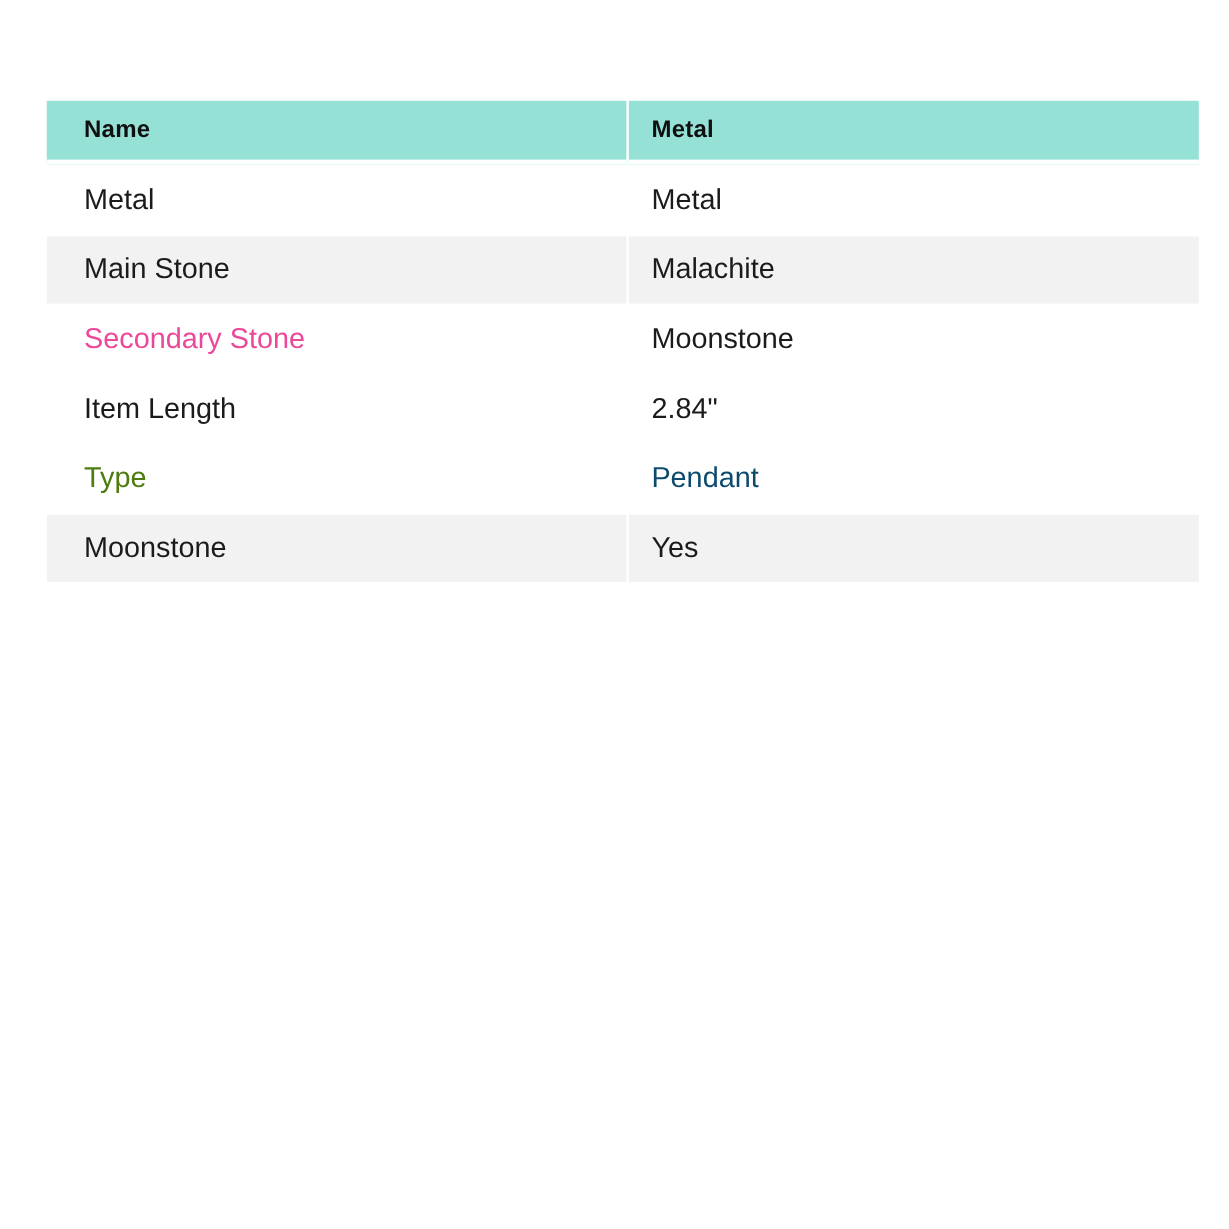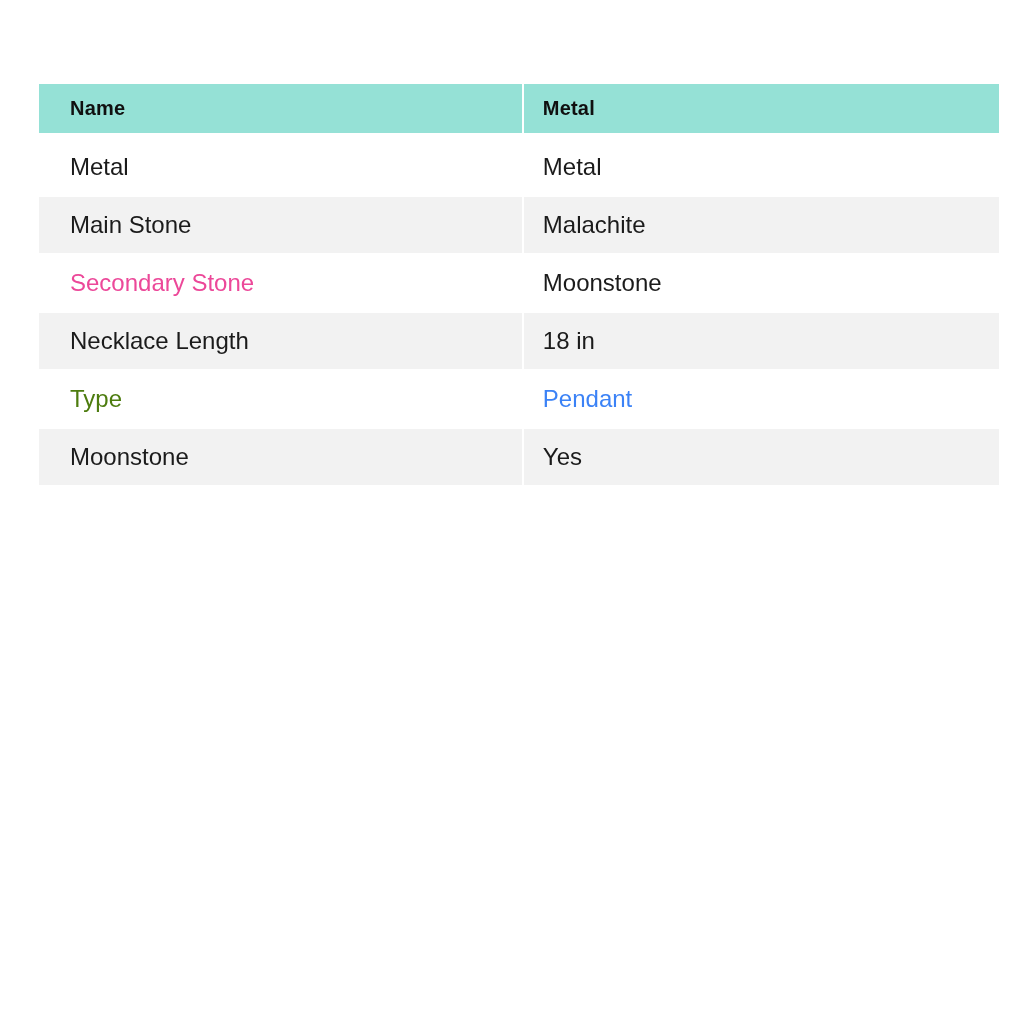--- a/index.html
+++ b/index.html
@@ -84,27 +84,27 @@
           <td class="col-value" style="color: rgb(27, 27, 27);">Metal</td>
         </tr>
         <tr class="alt">
           <td class="col-name" style="color: rgb(27, 27, 27);">Main Stone</td>
           <td class="col-value" style="color: rgb(27, 27, 27);">Malachite</td>
         </tr>
         <tr>
           <td class="col-name" style="color: #ec4899;">Secondary Stone</td>
           <td class="col-value" style="color: rgb(27, 27, 27);">Moonstone</td>
         </tr>
-        <tr class="alt">
-          <td class="col-name" style="color: rgb(27, 27, 27);">Necklace Length</td>
-          <td class="col-value" style="color: rgb(27, 27, 27);">18 in</td>
+        <tr>
+          <td class="col-name" style="color: rgb(27, 27, 27);">Item Length</td>
+          <td class="col-value" style="color: rgb(27, 27, 27);">2.84"</td>
         </tr>
         <tr>
           <td class="col-name" style="color: #4d7c0f;">Type</td>
-          <td class="col-value" style="color: #3b82f6;">Pendant</td>
+          <td class="col-value" style="color: #0c4a6e;">Pendant</td>
         </tr>
         <tr class="alt">
           <td class="col-name" style="color: rgb(27, 27, 27);">Moonstone</td>
           <td class="col-value" style="color: rgb(27, 27, 27);">Yes</td>
         </tr>
       </tbody>
   </table>
 </div>
 
 </body></html>

